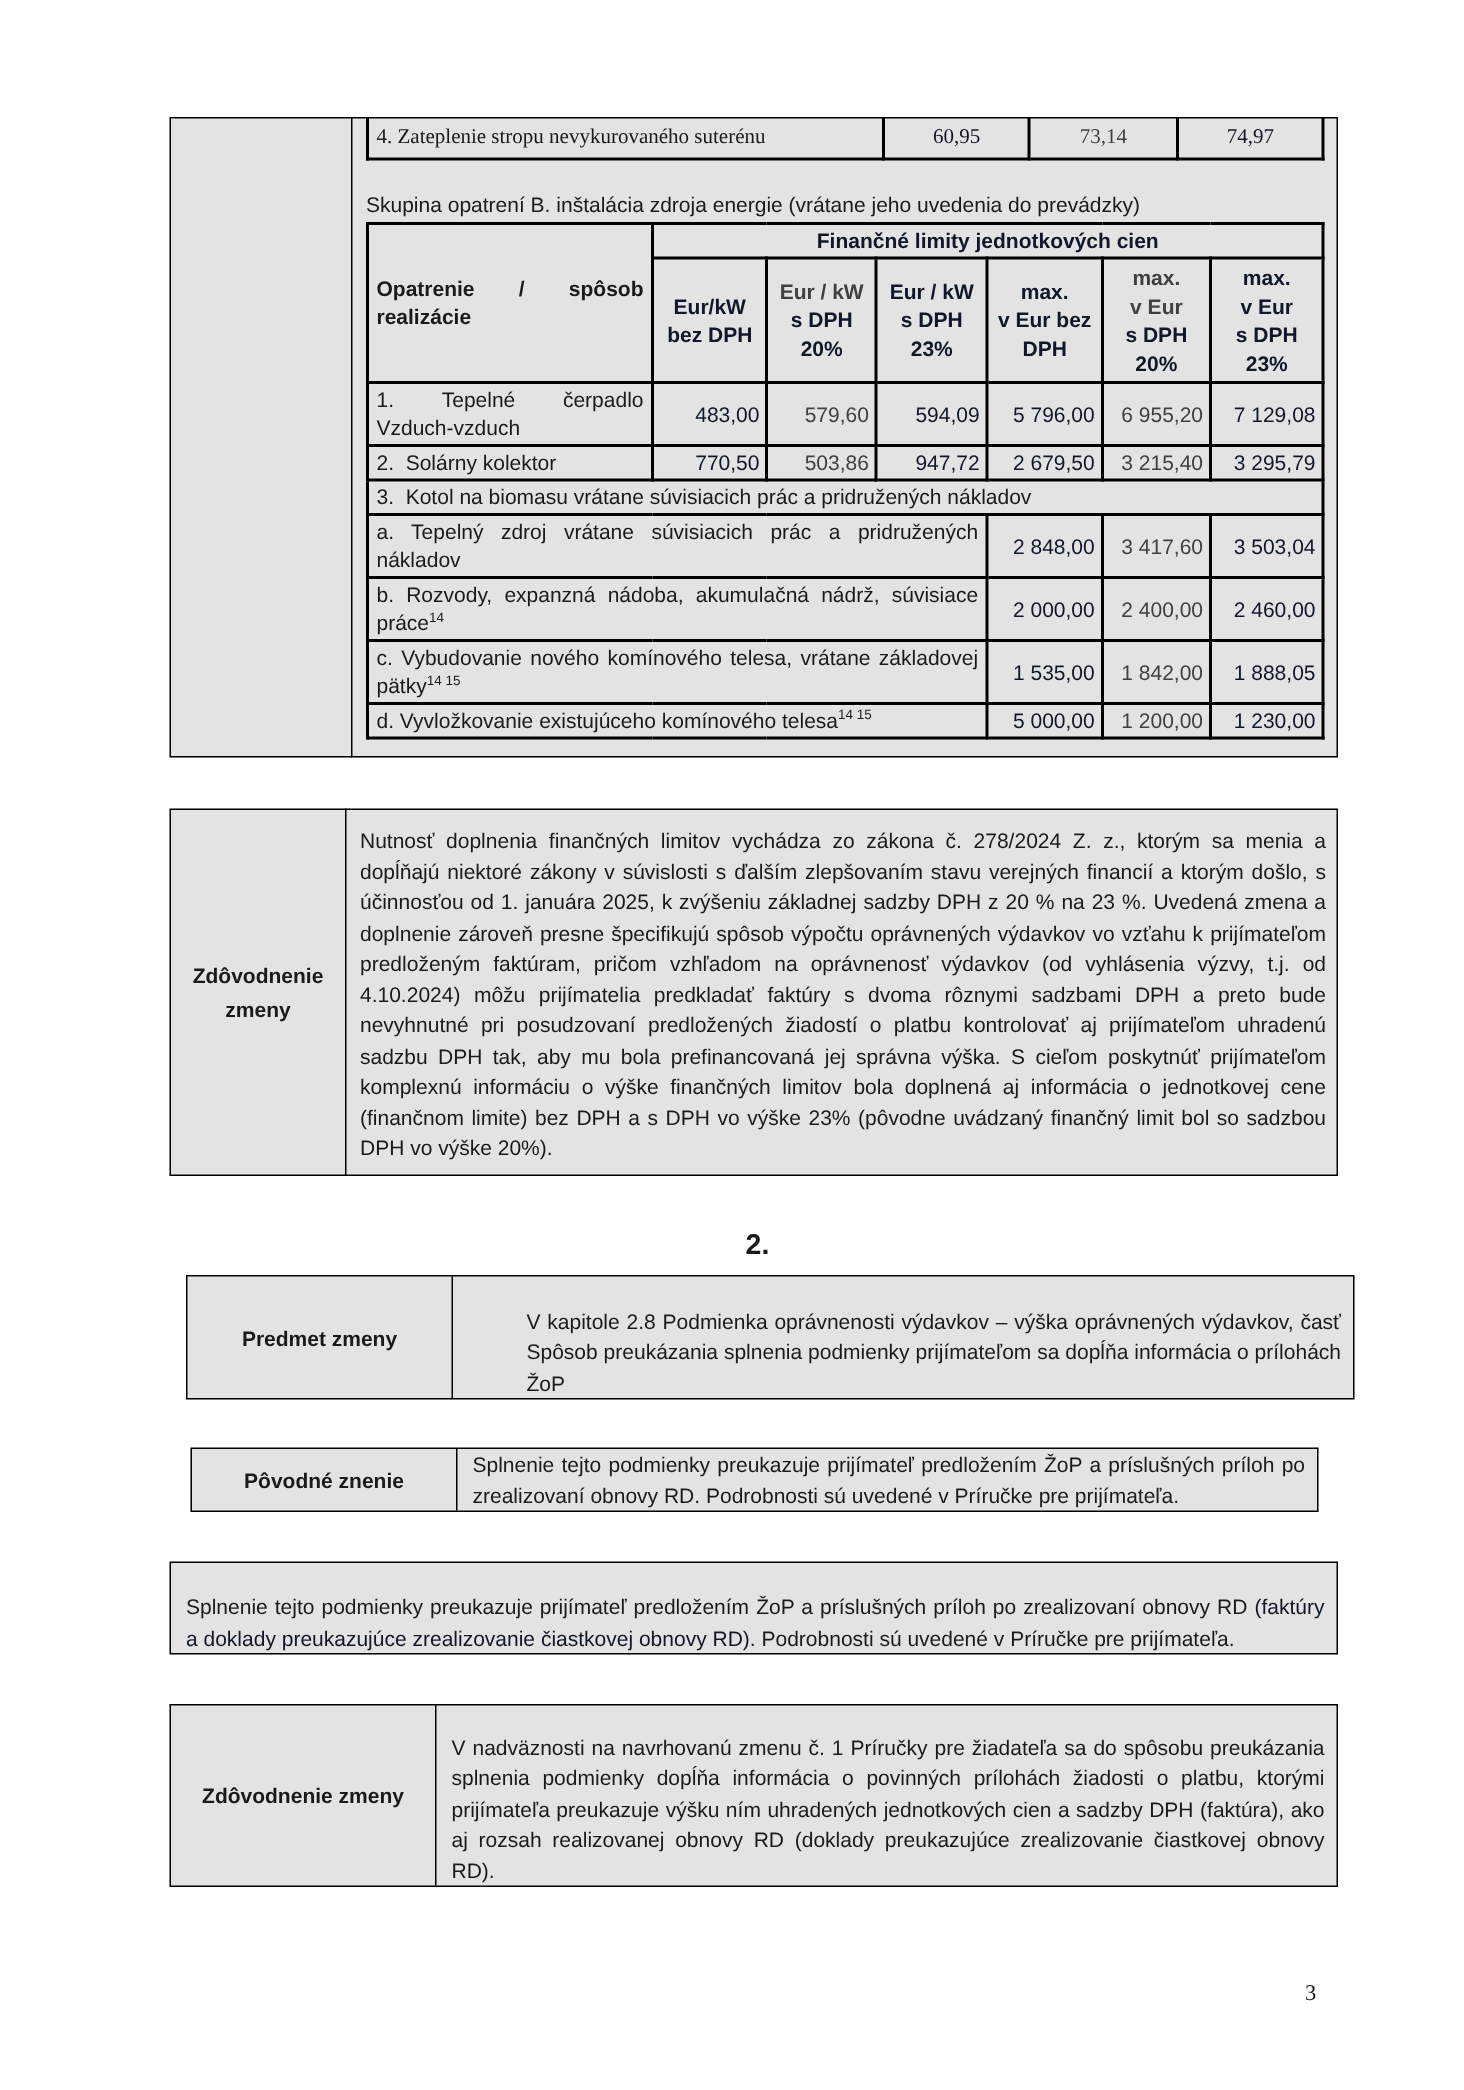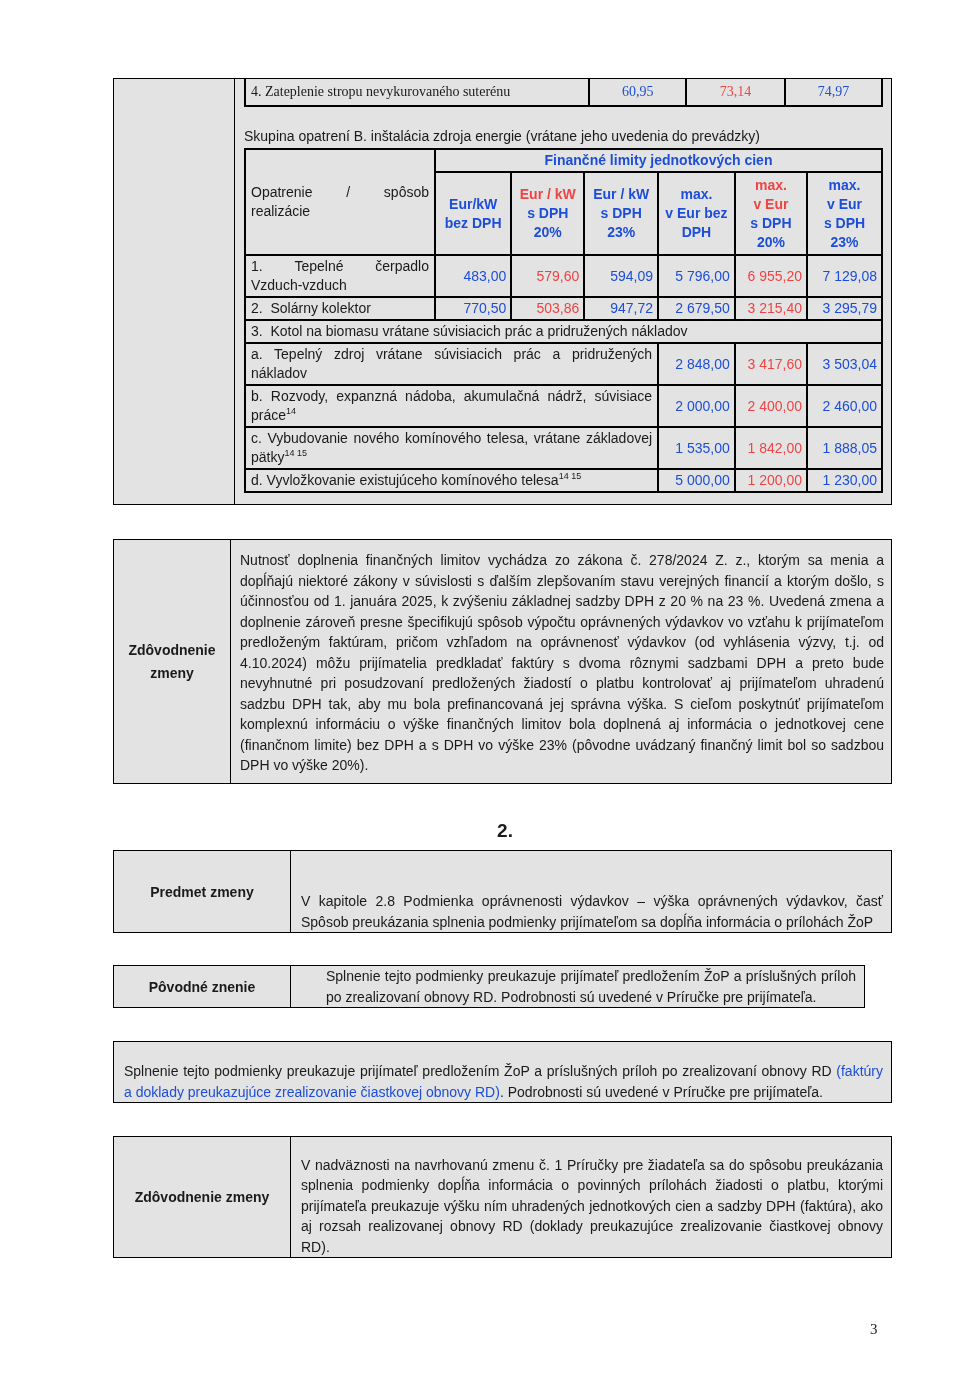--- a/index.html
+++ b/index.html
@@ -1,19 +1,19 @@
 <!DOCTYPE html>
 <html><head>
 <meta charset="utf-8">
 <style>
   html, body { margin: 0; padding: 0; background: #ffffff; }
   body { width: 976px; height: 1393px; position: relative; font-family: "Liberation Sans", sans-serif; color: #1a1a1a; }
   .abs { position: absolute; }
-  .red { color: #1d4ed8; }
-  .blk { color: #ef4444; }
+  .red { color: #0f172a; }
+  .blk { color: #404040; }
   b, .bold { font-weight: normal; }
 
   
   #outer1 { left: 113px; top: 78px; width: 779px; height: 427px; border: 1px solid #000; box-sizing: border-box; background: #e3e3e3; }
   #outer1-divider { left: 234px; top: 78px; width: 1px; height: 427px; background: #000; }
 
   table.t { border-collapse: collapse; font-size: 14px; line-height: 19px; }
   table.t td { border: 1px solid #000; padding: 1px 5px; vertical-align: middle; }
   table.thick td { border: 2px solid #000; }
 
@@ -33,22 +33,22 @@
   #just1-label { left: 114px; top: 540px; width: 116px; height: 243px; display: flex; align-items: center; justify-content: center; text-align: center; font-weight: bold; font-size: 14px; line-height: 23px; }
   #just1-div { left: 230px; top: 539px; width: 1px; height: 245px; background: #000; }
   #just1-text { left: 240px; top: 550px; width: 644px; font-size: 14px; line-height: 20.5px; text-align: justify; }
 
   #sec2-title { left: 0; top: 820px; width: 1010px; text-align: center; font-weight: bold; font-size: 19px; }
 
   .box { border: 1px solid #000; box-sizing: border-box; background: #e3e3e3; display: flex; }
   .box .lab { width: 176px; border-right: 1px solid #000; display: flex; align-items: center; justify-content: center; font-weight: bold; font-size: 14px; }
   .box .txt { flex: 1; padding: 0 8px 0 10px; font-size: 14px; line-height: 20.5px; text-align: justify; display: flex; align-items: flex-end; }
 
-  #box-predmet { left: 113px; top: 850px; width: 779px; height: 83px; }
-  #box-povodne { left: 113px; top: 965px; width: 752px; height: 43px; gap: 25px; }
+  #box-predmet { left: 124px; top: 850px; width: 779px; height: 83px; gap: 39px; }
+  #box-povodne { left: 127px; top: 965px; width: 752px; height: 43px; }
   #box-aktual { left: 113px; top: 1041px; width: 779px; height: 62px; }
   #box-zdov2 { left: 113px; top: 1136px; width: 779px; height: 122px; }
 
   #page-num { left: 870px; top: 1321px; font-family: "Liberation Serif", serif; font-size: 15px; }
 </style>
 </head>
 <body>
 
 <div id="outer1" class="abs"></div>
 <div id="outer1-divider" class="abs"></div>
@@ -64,21 +64,21 @@
 </tbody>
   </table>
 
 <div id="groupB-caption" class="abs">
   <span class="bold">Skupina opatrení B. inštalácia zdroja energie</span><span> (vrátane jeho uvedenia do prevádzky)</span>
 </div>
 
 <table id="tableB" class="abs t thick">
   <tbody>
       <tr>
-    <td rowspan="2" style="width:184px; font-weight:normal; vertical-align:middle;">
+    <td rowspan="2" style="width:184px; font-weight:bold; vertical-align:middle;">
       <div style="display:flex; justify-content:space-between;">
         <span>Opatrenie</span>
         <span>/</span>
         <span>spôsob</span>
       </div>
       <div>realizácie</div>
     </td>
     <td colspan="6" class="hdr red" style="height:19px;">Finančné limity jednotkových cien</td>
   </tr>
   <tr style="height:83px;">

